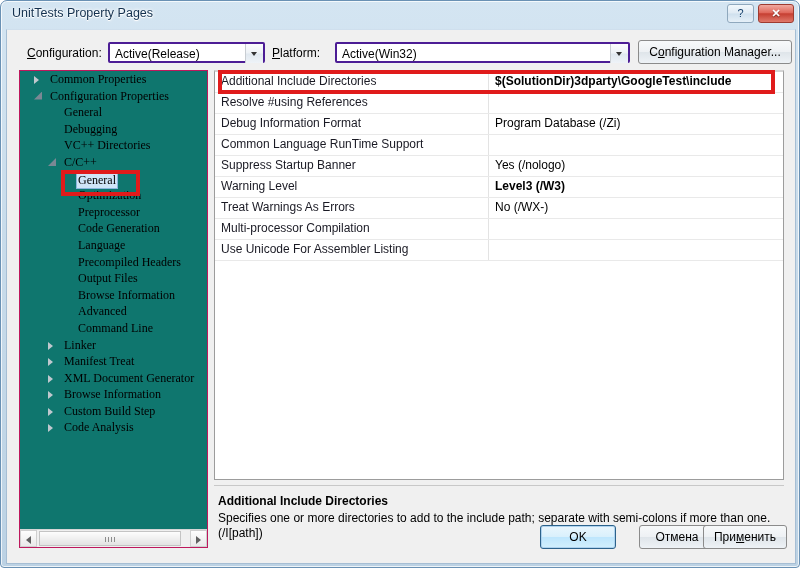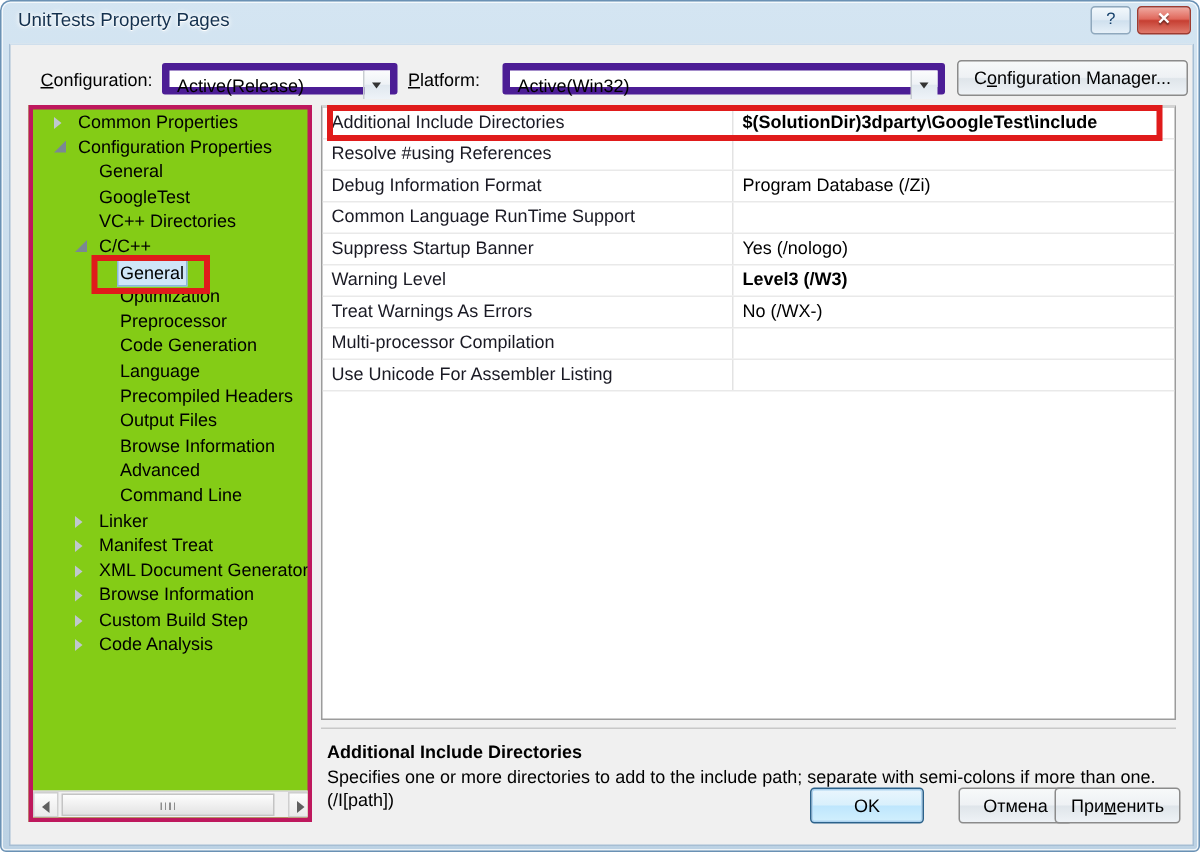--- a/index.html
+++ b/index.html
@@ -101,21 +101,21 @@
     white-space: nowrap;
   }
   .field-label u { text-decoration: underline; }
 
   .combo {
     position: absolute;
     top: 12px;
     height: 21px;
     box-sizing: border-box;
     background: #ffffff;
-    border: 5px solid #4c1d95;
+    border: 2px solid #4c1d95;
     border-radius: 2px;
   }
   .combo .combo-text {
     position: absolute;
     left: 5px;
     top: 3px;
     font-size: 12px;
     color: #000;
     white-space: nowrap;
   }
@@ -161,23 +161,24 @@
   #btn-config-mgr u { text-decoration: underline; }
 
   
   #tree-panel {
     position: absolute;
     left: 12px;
     top: 40px;
     width: 189px;
     height: 478px;
     box-sizing: border-box;
-    background: #84cc16;
-    border: 3px solid #be185d;
+    background: #0f766e;
+    border: 1px solid #be185d;
     overflow: hidden;
+    font-family: Liberation Serif, serif;
   }
   #tree-scroll-area {
     position: absolute;
     left: 0; top: 0;
     width: 187px;
     height: 458px;
     overflow: hidden;
   }
   .tree-item {
     position: relative;
@@ -404,21 +405,21 @@
       <div id="btn-config-mgr">
         C<u>o</u>nfiguration Manager...
       </div>
     </div>
 
     <div id="tree-panel">
       <div id="tree-scroll-area">
           <div class="tree-item lvl0"><span class="arrow collapsed"></span><span class="tree-label">Common Properties</span></div>
           <div class="tree-item lvl0"><span class="arrow expanded"></span><span class="tree-label">Configuration Properties</span></div>
           <div class="tree-item lvl1"><span class="tree-label">General</span></div>
-          <div class="tree-item lvl1"><span class="tree-label">GoogleTest</span></div>
+          <div class="tree-item lvl1"><span class="tree-label">Debugging</span></div>
           <div class="tree-item lvl1"><span class="tree-label">VC++ Directories</span></div>
           <div class="tree-item lvl1"><span class="arrow expanded"></span><span class="tree-label">C/C++</span></div>
           <div class="tree-item lvl2 selected"><span class="tree-label">General</span></div>
           <div class="tree-item lvl2"><span class="tree-label">Optimization</span></div>
           <div class="tree-item lvl2"><span class="tree-label">Preprocessor</span></div>
           <div class="tree-item lvl2"><span class="tree-label">Code Generation</span></div>
           <div class="tree-item lvl2"><span class="tree-label">Language</span></div>
           <div class="tree-item lvl2"><span class="tree-label">Precompiled Headers</span></div>
           <div class="tree-item lvl2"><span class="tree-label">Output Files</span></div>
           <div class="tree-item lvl2"><span class="tree-label">Browse Information</span></div>

